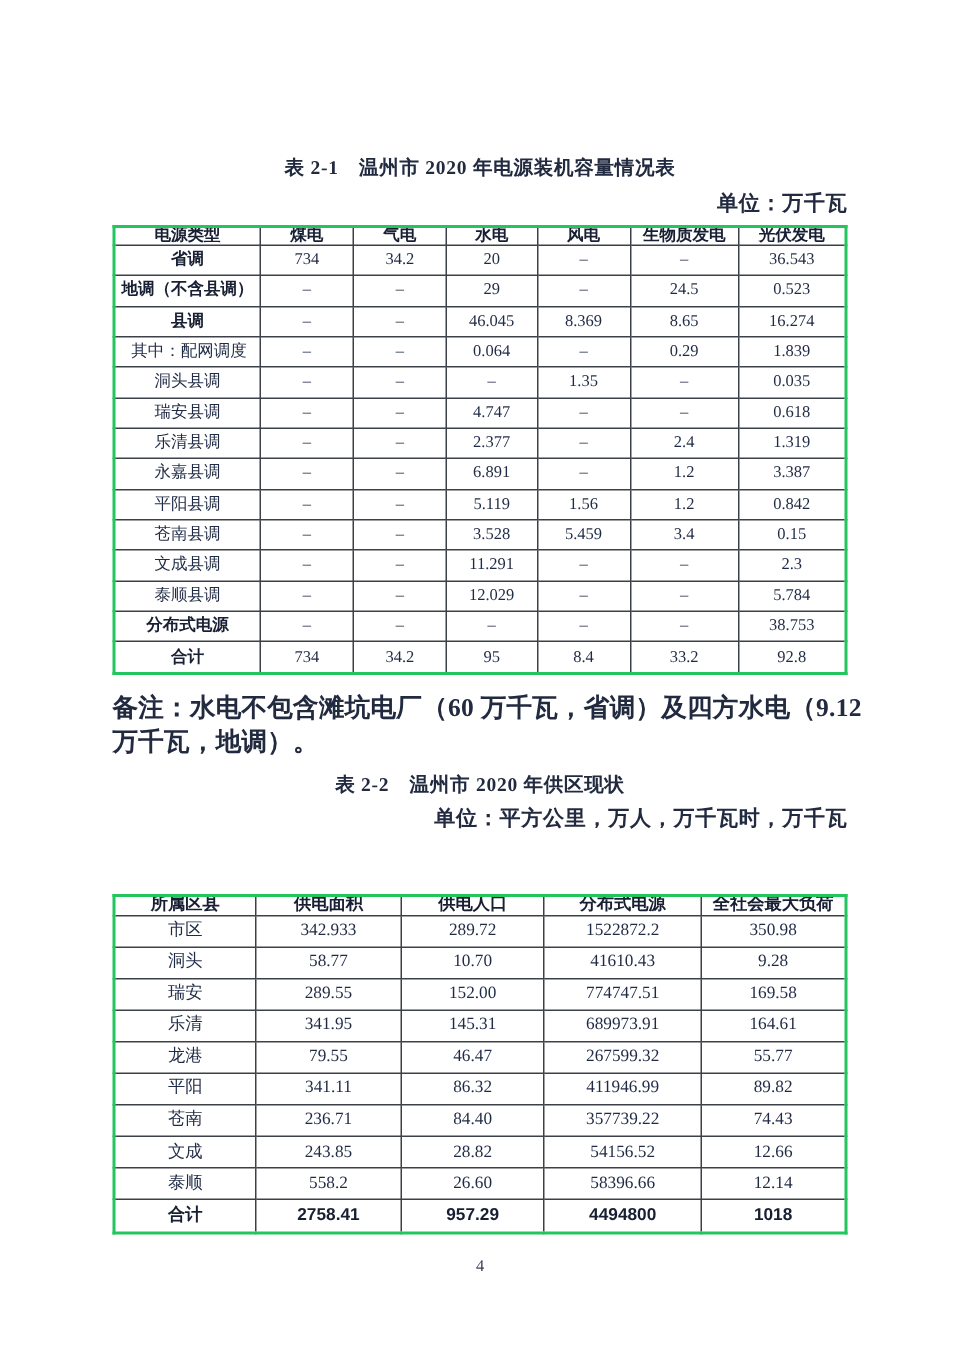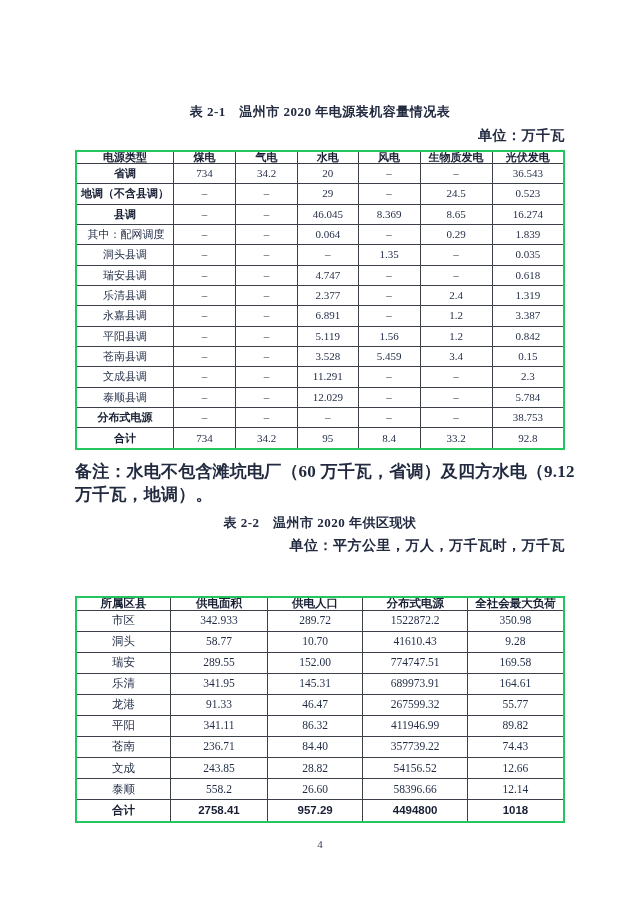--- a/index.html
+++ b/index.html
@@ -262,21 +262,21 @@
         </tr>
         <tr>
           <td>乐清</td>
           <td>341.95</td>
           <td>145.31</td>
           <td>689973.91</td>
           <td>164.61</td>
         </tr>
         <tr>
           <td>龙港</td>
-          <td>91.33</td>
+          <td>79.55</td>
           <td>46.47</td>
           <td>267599.32</td>
           <td>55.77</td>
         </tr>
         <tr>
           <td>平阳</td>
           <td>341.11</td>
           <td>86.32</td>
           <td>411946.99</td>
           <td>89.82</td>

